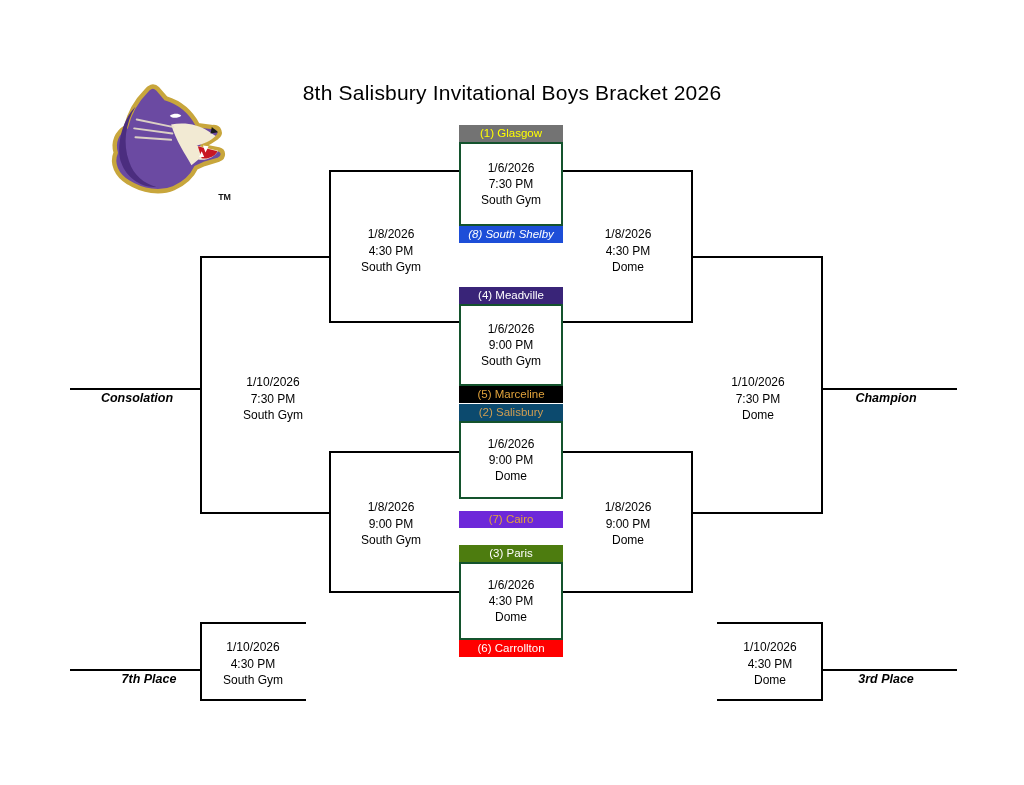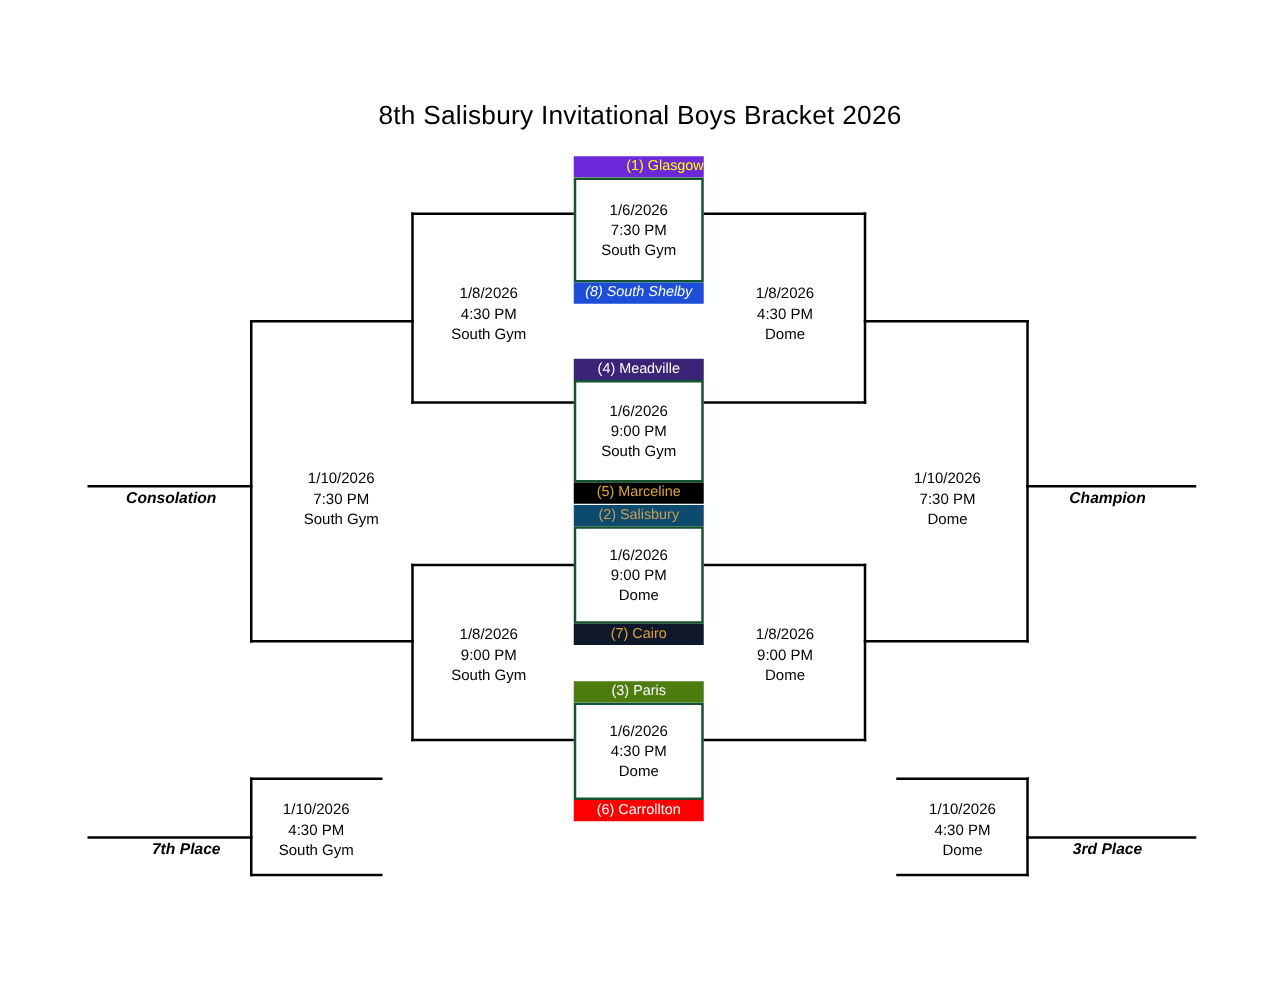--- a/index.html
+++ b/index.html
@@ -22,23 +22,46 @@
                font-weight:bold;font-style:italic;font-size:12.5px;}
   .logo{position:absolute;left:96px;top:82px;width:140px;height:122px;}
 </style>
 </head>
 <body>
 
 <div class="canvas">
 
   <div class="title">8th Salisbury Invitational Boys Bracket 2026</div>
 
+  <div class="logo">
+    <svg viewBox="0 0 220 190" width="140" height="122">
+      <path d="M78,14 C62,30 52,50 47,70 C33,78 26,94 31,110 C24,127 32,146 51,157
+               C73,171 101,175 122,166 C140,158 151,147 157,134 L170,128 L193,121
+               C202,117 201,107 193,105 L167,100 L178,94 L190,86 C198,80 194,70 184,70
+               L160,67 C150,48 133,32 110,25 L97,10 C90,3 83,7 78,14 Z" fill="#6B4AA2" stroke="#C8A63C" stroke-width="7" stroke-linejoin="round"></path>
+      <path d="M62,38 C46,64 42,96 52,124 C59,146 76,159 95,164 C72,166 48,150 40,127
+               C31,103 40,60 62,38 Z" fill="#4B2D7F"></path>
+      <path d="M118,66 C140,62 160,66 176,76 L188,84 C180,92 168,97 158,99 L192,107
+               C188,116 174,123 161,121 L150,130 C140,112 126,92 118,66 Z" fill="#F2EAD3"></path>
+      <path d="M160,100 L191,108 C187,116 176,121 166,119 Z" fill="#C81523"></path>
+      <path d="M168,99 L172,110 L177,100 Z" fill="#ffffff"></path>
+      <path d="M162,117 L166,108 L170,117 Z" fill="#ffffff"></path>
+      <path d="M182,70 L192,78 L180,80 Z" fill="#1a1a1a"></path>
+      <path d="M116,52 C122,48 130,48 134,52 C129,56 120,57 116,52 Z" fill="#ffffff"></path>
+      <g stroke="#E8DFC8" stroke-width="3" stroke-linecap="round" opacity="0.9">
+        <line x1="64" y1="58" x2="122" y2="70"></line>
+        <line x1="60" y1="72" x2="120" y2="80"></line>
+        <line x1="62" y1="86" x2="118" y2="90"></line>
+      </g>
+      <text x="192" y="184" font-size="14" font-weight="bold" fill="#111" font-family="Liberation Sans, sans-serif">TM</text>
+    </svg>
+  </div>
 
   <div class="game g1" style="top:125px;">
-    <div class="seed" style="background-color: #6d28d9; color: rgb(255, 255, 0); text-align: right;">(1) Glasgow</div>
+    <div class="seed" style="background-color: #737373; color: rgb(255, 255, 0);">(1) Glasgow</div>
     <div class="info">
       <div>1/6/2026</div>
       <div>7:30 PM</div>
       <div>South Gym</div>
     </div>
     <div class="seed" style="background-color: #1d4ed8; color: rgb(255, 255, 255); font-style: italic;">(8) South Shelby</div>
   </div>
 
   <div class="game g2" style="top:275px;">
     <div class="seed" style="background-color: rgb(57, 36, 120); color: rgb(255, 255, 255); margin-top: 12px;">(4) Meadville</div>
@@ -50,21 +73,21 @@
     <div class="seed" style="background-color: rgb(0, 0, 0); color: rgb(224, 163, 60);">(5) Marceline</div>
   </div>
 
   <div class="game g3" style="top:404px;">
     <div class="seed" style="background-color: #0c4a6e; color: rgb(206, 157, 82);">(2) Salisbury</div>
     <div class="info">
       <div>1/6/2026</div>
       <div>9:00 PM</div>
       <div>Dome</div>
     </div>
-    <div class="seed" style="background-color: #0f172a; color: rgb(224, 163, 60);">(7) Cairo</div>
+    <div class="seed" style="background-color: #6d28d9; color: rgb(224, 163, 60); margin-top: 12px;">(7) Cairo</div>
   </div>
 
   <div class="game g4" style="top:545px;">
     <div class="seed" style="background-color: #4d7c0f; color: rgb(255, 255, 255);">(3) Paris</div>
     <div class="info">
       <div>1/6/2026</div>
       <div>4:30 PM</div>
       <div>Dome</div>
     </div>
     <div class="seed" style="background-color: rgb(255, 0, 0); color: rgb(255, 255, 255);">(6) Carrollton</div>

